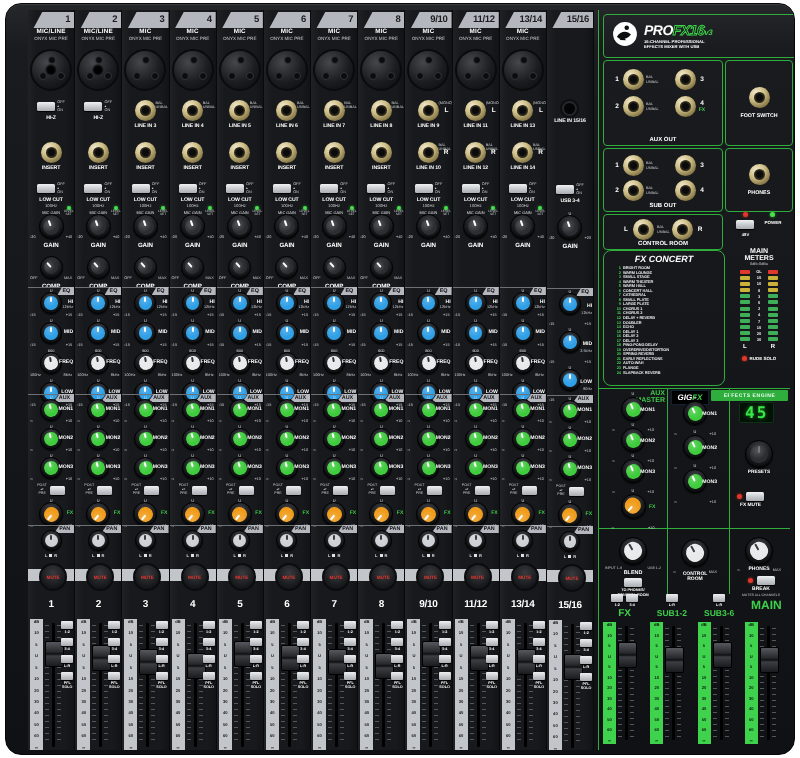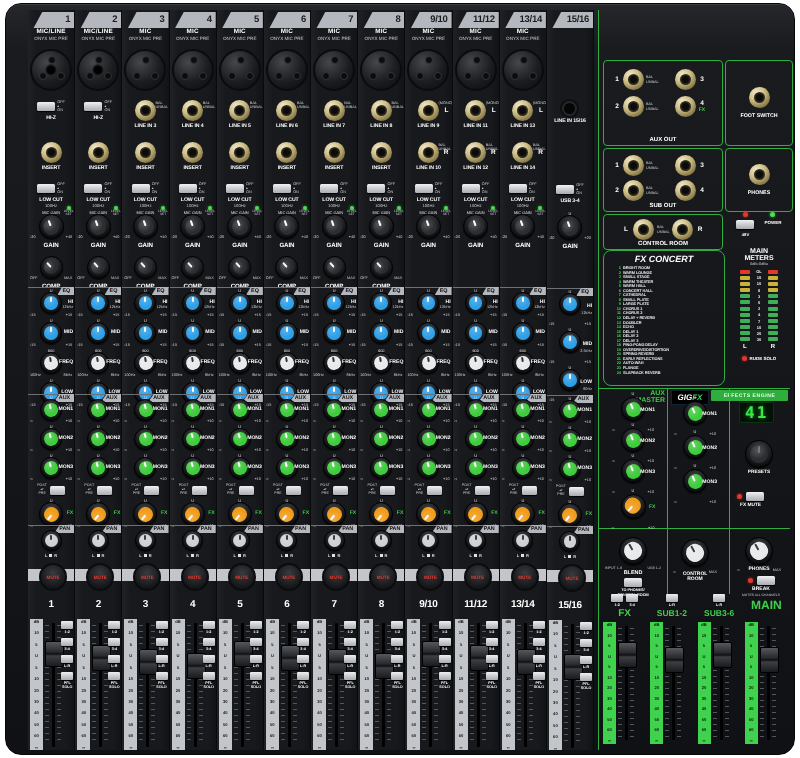--- a/index.html
+++ b/index.html
@@ -2915,20 +2915,33 @@
               <div class="fbw">
                 <div class="fbtn"></div>
                 <div class="fbl">PFL SOLO</div>
               </div>
             </div>
           </div>
         </div>
       </div>
     </div>
   <div id="master">
+      <div class="mbox" style="left: 4px; top: 4px; width: 188px; height: 42px; display: flex; align-items: center; gap: 6px; padding-left: 8px;">
+        <div><svg width="26" height="26" viewBox="0 0 24 24">
+            <circle cx="12" cy="12" r="11" fill="#fff"></circle>
+            <circle cx="13.6" cy="6.2" r="2.1" fill="#0c0d0f"></circle>
+            <path d="M4.5 14.5 C8 8.5,14.5 9,17.5 12.5 C14 17,8 18.5,4.5 14.5 Z" fill="#0c0d0f"></path>
+            <path d="M7 17.5 L10 14 L13 17.8 Z" fill="#0c0d0f"></path>
+          </svg></div>
+        <div>
+          <div class="wordmark"><span class="wm-pro">Pro</span><span class="wm-fx">FX16</span><span class="wm-v">v3</span></div>
+          <div class="tagline">16-CHANNEL PROFESSIONAL</div>
+          <div class="tagline">EFFECTS MIXER WITH USB</div>
+        </div>
+      </div>
       <div class="mbox" style="left: 4px; top: 50px; width: 118px; height: 84px;">
         <div style="display: grid; grid-template-columns: 1fr 1fr; row-gap: 6px; padding: 8px 4px 0px;">
           <div class="jcell">
             <div class="jn">1</div>
             <div class="trs"></div>
             <div class="balw">BAL UNBAL</div>
           </div>
           <div class="jcell">
             <div class="trs"></div>
             <div style="text-align: center;">
@@ -3261,21 +3274,21 @@
           <div class="kb" style="height: 23px; width: 23px;">
             <div class="cap" style="background: radial-gradient(circle at 42% 30%, rgba(255, 255, 255, 0.2), transparent 55%), rgb(240, 156, 26); transform: rotate(-140deg);">
               <i class="ptr" style="background: rgb(255, 255, 255);"></i>
             </div>
           </div>
           <div class="kmin">∞</div>
           <div class="kmax">+10</div>
           <div class="kname grn">FX</div>
         </div>
       </div>
-      <div class="seg" style="position: absolute; left: 140px; top: 392px;">41</div>
+      <div class="seg" style="position: absolute; left: 140px; top: 392px;">45</div>
       <div style="position: absolute; left: 146px; top: 430px; display: flex; flex-direction: column; align-items: center; gap: 2px;">
         <div class="kb" style="height: 26px; width: 26px;">
           <div class="cap" style="background: radial-gradient(circle at 42% 30%, rgba(255, 255, 255, 0.2), transparent 55%), rgb(44, 45, 49); transform: rotate(0deg);">
             <i class="ptr" style="background: rgb(119, 119, 119);"></i>
           </div>
         </div>
         <div style="font-size: 4.8px; font-weight: bold; color: rgb(255, 255, 255);">PRESETS</div>
       </div>
       <div style="position: absolute; left: 138px; top: 482px; display: flex; flex-direction: column; align-items: center; gap: 2px;">
         <div style="display: flex; align-items: center; gap: 4px;">

